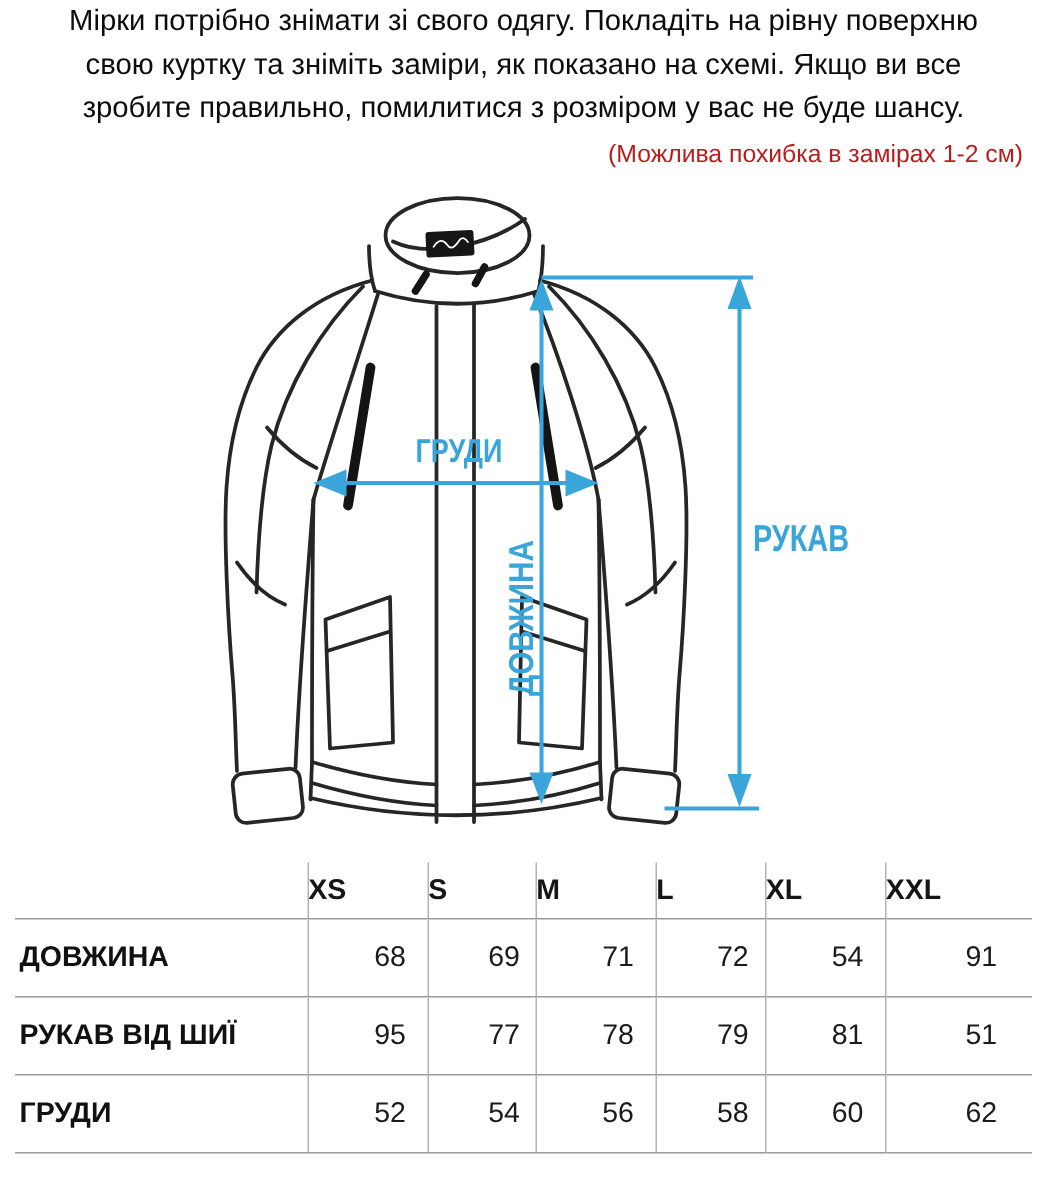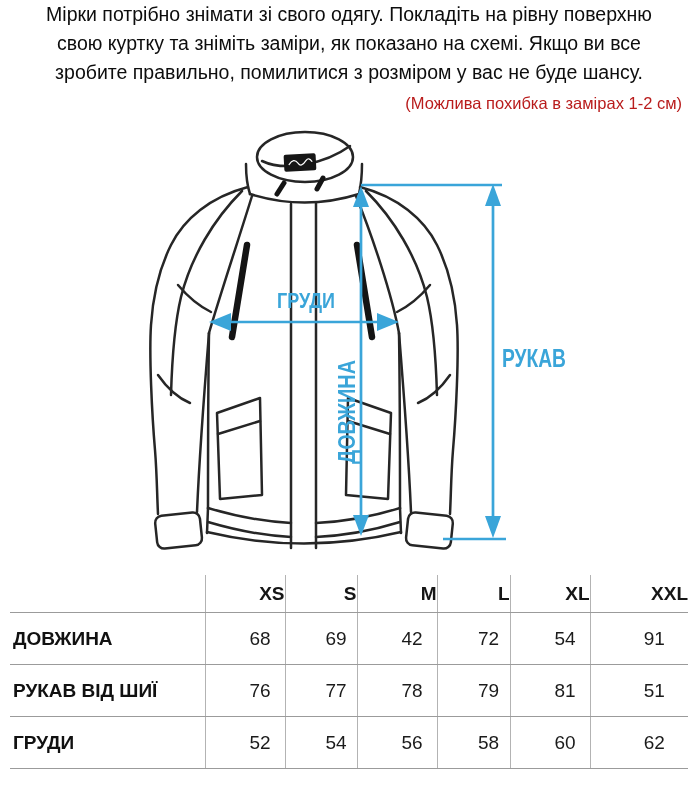--- a/index.html
+++ b/index.html
@@ -24,21 +24,21 @@
   .meas { fill:none; stroke:#3aa5d9; stroke-width:2.7; }
   .mf { fill:#3aa5d9; stroke:none; }
   .mlabel { fill:#3aa5d9; font-weight:bold; font-family:"Liberation Sans","DejaVu Sans",sans-serif; }
 
   table.size-table {
     border-collapse:collapse; table-layout:fixed;
     width:678px; margin:0 10px;
   }
   .size-table th, .size-table td { padding:0; }
   .size-table thead th {
-    height:37px; font-size:19px; font-weight:bold; text-align:right;
+    height:37px; font-size:19px; font-weight:bold; text-align:left;
     vertical-align:middle; border-bottom:1px solid #9b9b9b; color:#161616;
   }
   .size-table tbody td {
     height:51px; font-size:19px; text-align:center; vertical-align:middle;
     border-bottom:1px solid #9b9b9b; color:#1b1b1b;padding-left:30px;
   }
   .size-table td.rowlabel {
     text-align:left; font-weight:bold; padding-left:3px; color:#111;
   }
   .size-table th + th, .size-table td + td { border-left:1px solid #b3b3b3; }
@@ -171,28 +171,28 @@
       <th>L</th>
       <th>XL</th>
       <th>XXL</th>
     </tr>
   </thead>
   <tbody>
     <tr>
       <td class="rowlabel">ДОВЖИНА</td>
       <td>68</td>
       <td>69</td>
-      <td>42</td>
+      <td>71</td>
       <td>72</td>
       <td>54</td>
       <td>91</td>
     </tr>
     <tr>
       <td class="rowlabel">РУКАВ ВІД ШИЇ</td>
-      <td>76</td>
+      <td>95</td>
       <td>77</td>
       <td>78</td>
       <td>79</td>
       <td>81</td>
       <td>51</td>
     </tr>
     <tr>
       <td class="rowlabel">ГРУДИ</td>
       <td>52</td>
       <td>54</td>

